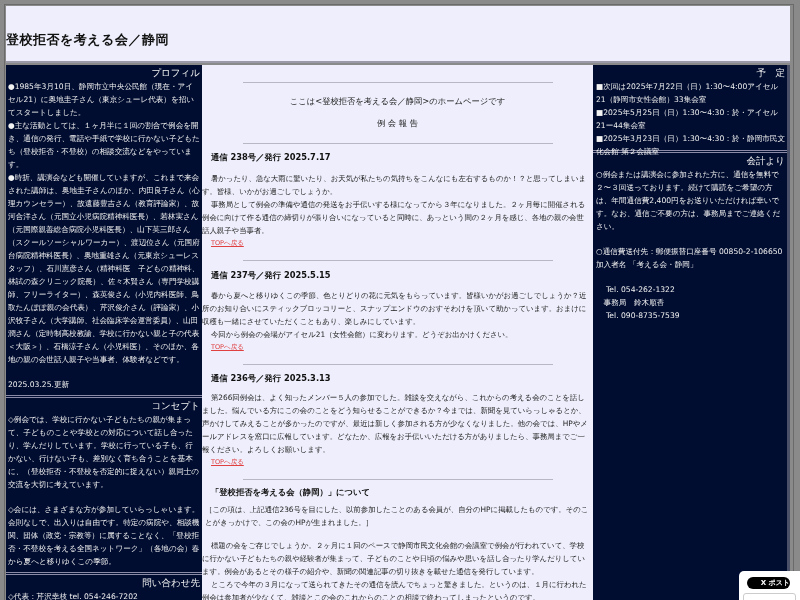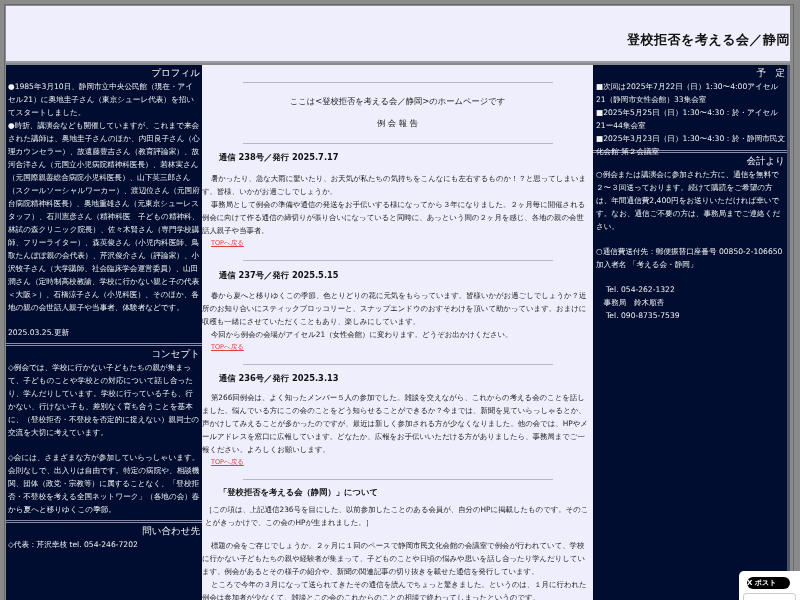--- a/index.html
+++ b/index.html
@@ -5,21 +5,21 @@
   * { box-sizing: border-box; margin: 0; padding: 0; }
   html, body { width: 800px; height: 600px; overflow: hidden; background: #8a8a8a; }
   body { font-family: "DejaVu Sans", "Liberation Sans", sans-serif; position: relative; }
   .frame {
     position: absolute; left: 4px; top: 4px; width: 790px; height: 600px;
     border: 1px solid #6a6a6a; background: #8a8a8a;
   }
   .header {
     position: absolute; left: 6px; top: 6px; width: 784px; height: 57px;
     background: #eeeefc; border-bottom: 2px solid #9a9aa8;
-    display: flex; align-items: flex-end; justify-content: flex-end; padding-bottom: 12px;
+    display: flex; align-items: flex-end; justify-content: flex-start; padding-bottom: 12px;
   }
   .header h1 { font-size: 13px; font-weight: bold; color: #111; letter-spacing: 0.5px; }
   .col-left {
     position: absolute; left: 6px; top: 65px; width: 196px; height: 540px;
     background: #000d30; color: #f2f2f2; font-size: 7.6px; line-height: 13px;
   }
   .col-left .sec { padding: 1px 2px 4px 2px; border-bottom: 3px double #8a8aa6; }
   .col-left .sec:last-child { border-bottom: none; }
   .col-right {
     position: absolute; left: 593px; top: 65px; width: 197px; height: 540px;
@@ -29,46 +29,47 @@
   .col-right .sec { padding: 1px 2px 6px 3px; border-bottom: 3px double #8a8aa6; }
   .col-right .sec:last-child { border-bottom: none; }
   .sec-title { font-size: 9.5px; line-height: 14px; text-align: right; }
   .gap { height: 12px; }
   .col-main {
     position: absolute; left: 202px; top: 65px; width: 391px; height: 540px;
     background: #eeeefc; color: #222; font-size: 7.4px; line-height: 13px;
   }
   .hr { width: 310px; height: 1px; background: #b8b8c4; margin: 0 auto; }
   .intro { text-align: center; font-size: 8.3px; color: #222; }
-  .issue-title { font-weight: bold; font-size: 8.3px; color: #111; padding-left: 17px; }
+  .issue-title { font-weight: bold; font-size: 8.3px; color: #111; padding-left: 9px; }
   .para { text-indent: 1.2em; padding-right: 2px; }
   .toplink { color: #e04040; text-decoration: underline; font-size: 6.5px; padding-left: 9px; cursor: pointer; }
   .x-widget {
     position: absolute; left: 739px; top: 571px; width: 61px; height: 29px;
     background: #fff; border-radius: 5px 0 0 0;
   }
   .x-btn {
     position: absolute; left: 8px; top: 6px; width: 43px; height: 12px; background: #000;
-    border-radius: 7px; color: #fff; font-size: 7px; line-height: 12px; text-align: left; font-weight: bold;
+    border-radius: 7px; color: #fff; font-size: 7px; line-height: 12px; text-align: right; font-weight: bold;
   }
   .x-sub { position: absolute; left: 4px; top: 22px; width: 53px; height: 8px; border: 1px solid #ccc; border-radius: 3px 3px 0 0; }
 </style>
 </head>
 <body>
 
 <div class="frame"></div>
 
 <div class="header">
   <h1>登校拒否を考える会／静岡</h1>
 </div>
 
 <div class="col-left">
   <div class="sec">
     <div class="sec-title">プロフィル</div>
     <div>●1985年3月10日、静岡市立中央公民館（現在・アイセル21）に奥地圭子さん（東京シューレ代表）を招いてスタートしました。</div>
+    <div>●主な活動としては、１ヶ月半に１回の割合で例会を開き、通信の発行、電話や手紙で学校に行かない子どもたち（登校拒否・不登校）の相談交流などをやっています。</div>
     <div>●時折、講演会なども開催していますが、これまで来会された講師は、奥地圭子さんのほか、内田良子さん（心理カウンセラー）、故遠藤豊吉さん（教育評論家）、故河合洋さん（元国立小児病院精神科医長）、若林実さん（元国際親善総合病院小児科医長）、山下英三郎さん（スクールソーシャルワーカー）、渡辺位さん（元国府台病院精神科医長）、奥地重雄さん（元東京シューレスタッフ）、石川憲彦さん（精神科医　子どもの精神科、林試の森クリニック院長）、佐々木賢さん（専門学校講師、フリーライター）、森英俊さん（小児内科医師、鳥取たんぽぽ親の会代表）、芹沢俊介さん（評論家）、小沢牧子さん（大学講師、社会臨床学会運営委員）、山田潤さん（定時制高校教諭、学校に行かない親と子の代表＜大阪＞）、石橋涼子さん（小児科医）、そのほか、各地の親の会世話人親子や当事者、体験者などです。</div>
     <div class="gap"></div>
     <div>2025.03.25.更新</div>
   </div>
   <div class="sec">
     <div class="sec-title">コンセプト</div>
     <div>◇例会では、学校に行かない子どもたちの親が集まって、子どものことや学校との対応について話し合ったり、学んだりしています。学校に行っている子も、行かない、行けない子も、差別なく育ち合うことを基本に、（登校拒否・不登校を否定的に捉えない）親同士の交流を大切に考えています。</div>
     <div class="gap"></div>
     <div>◇会には、さまざまな方が参加していらっしゃいます。会則なしで、出入りは自由です。特定の病院や、相談機関、団体（政党・宗教等）に属することなく、「登校拒否・不登校を考える全国ネットワーク」（各地の会）春から夏へと移りゆくこの季節。</div>
   </div>

